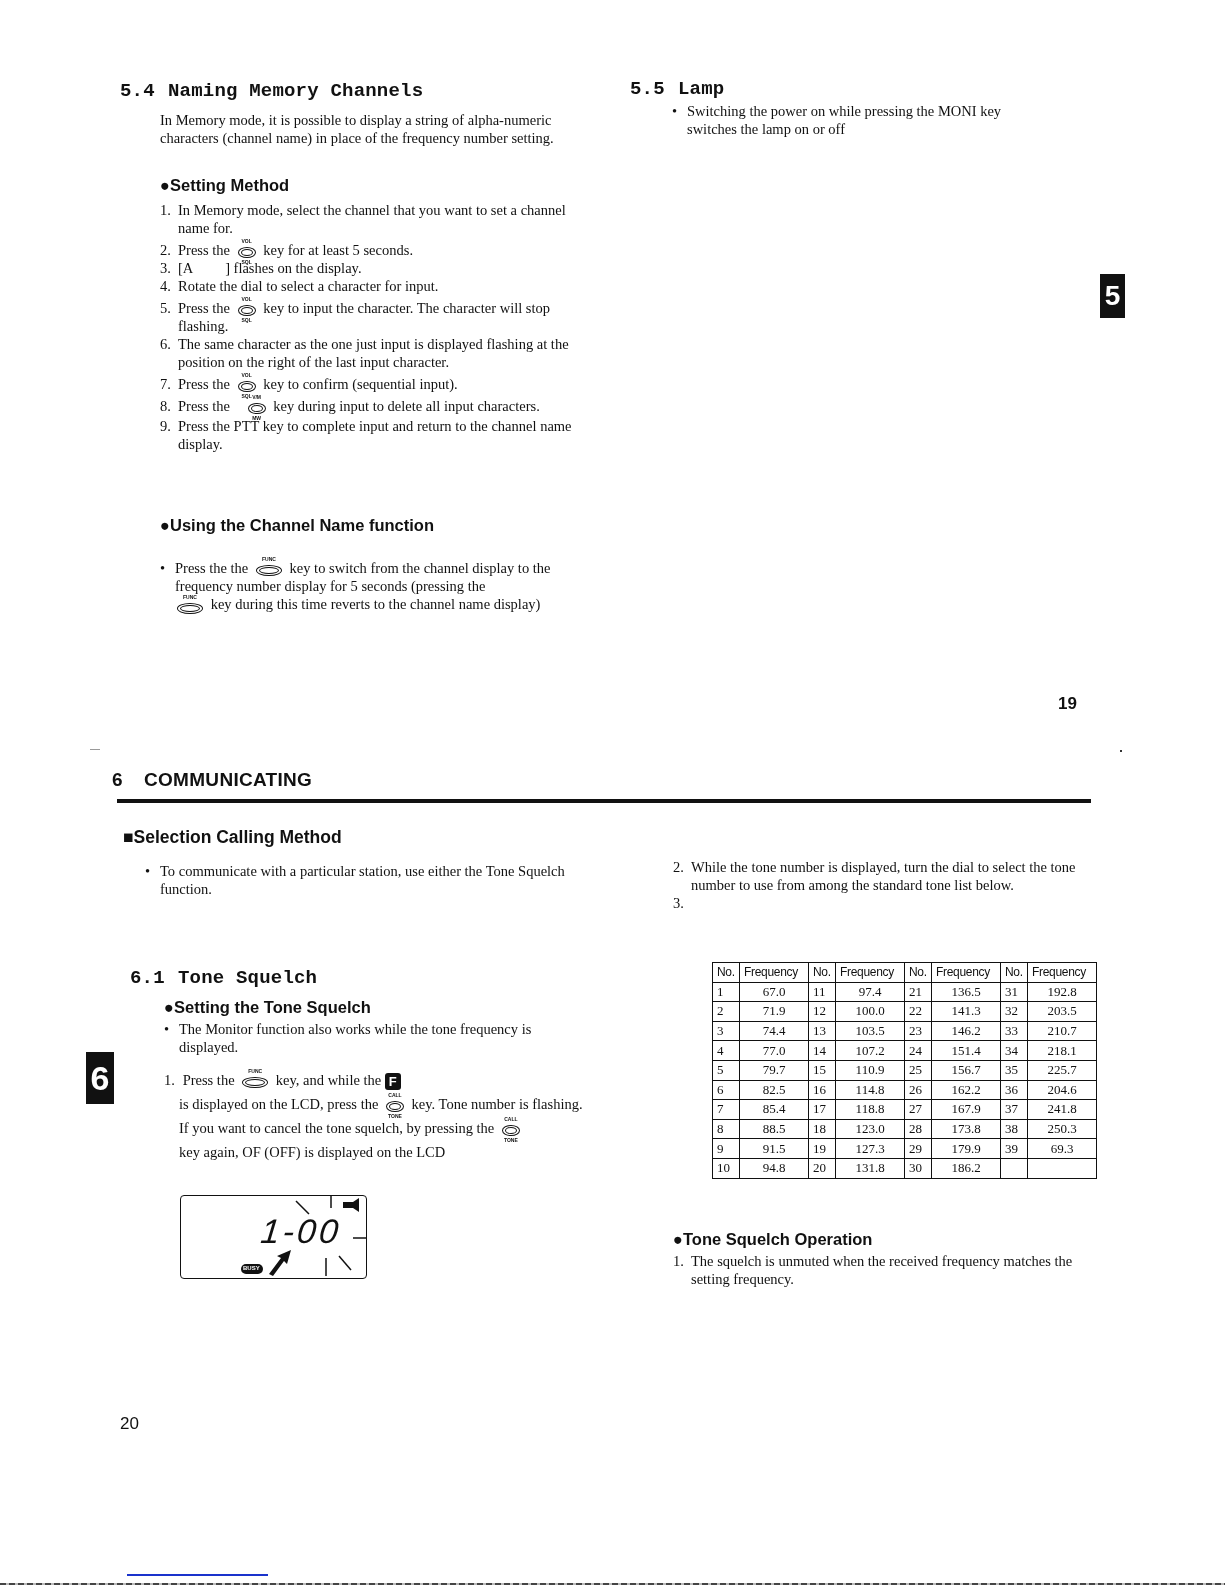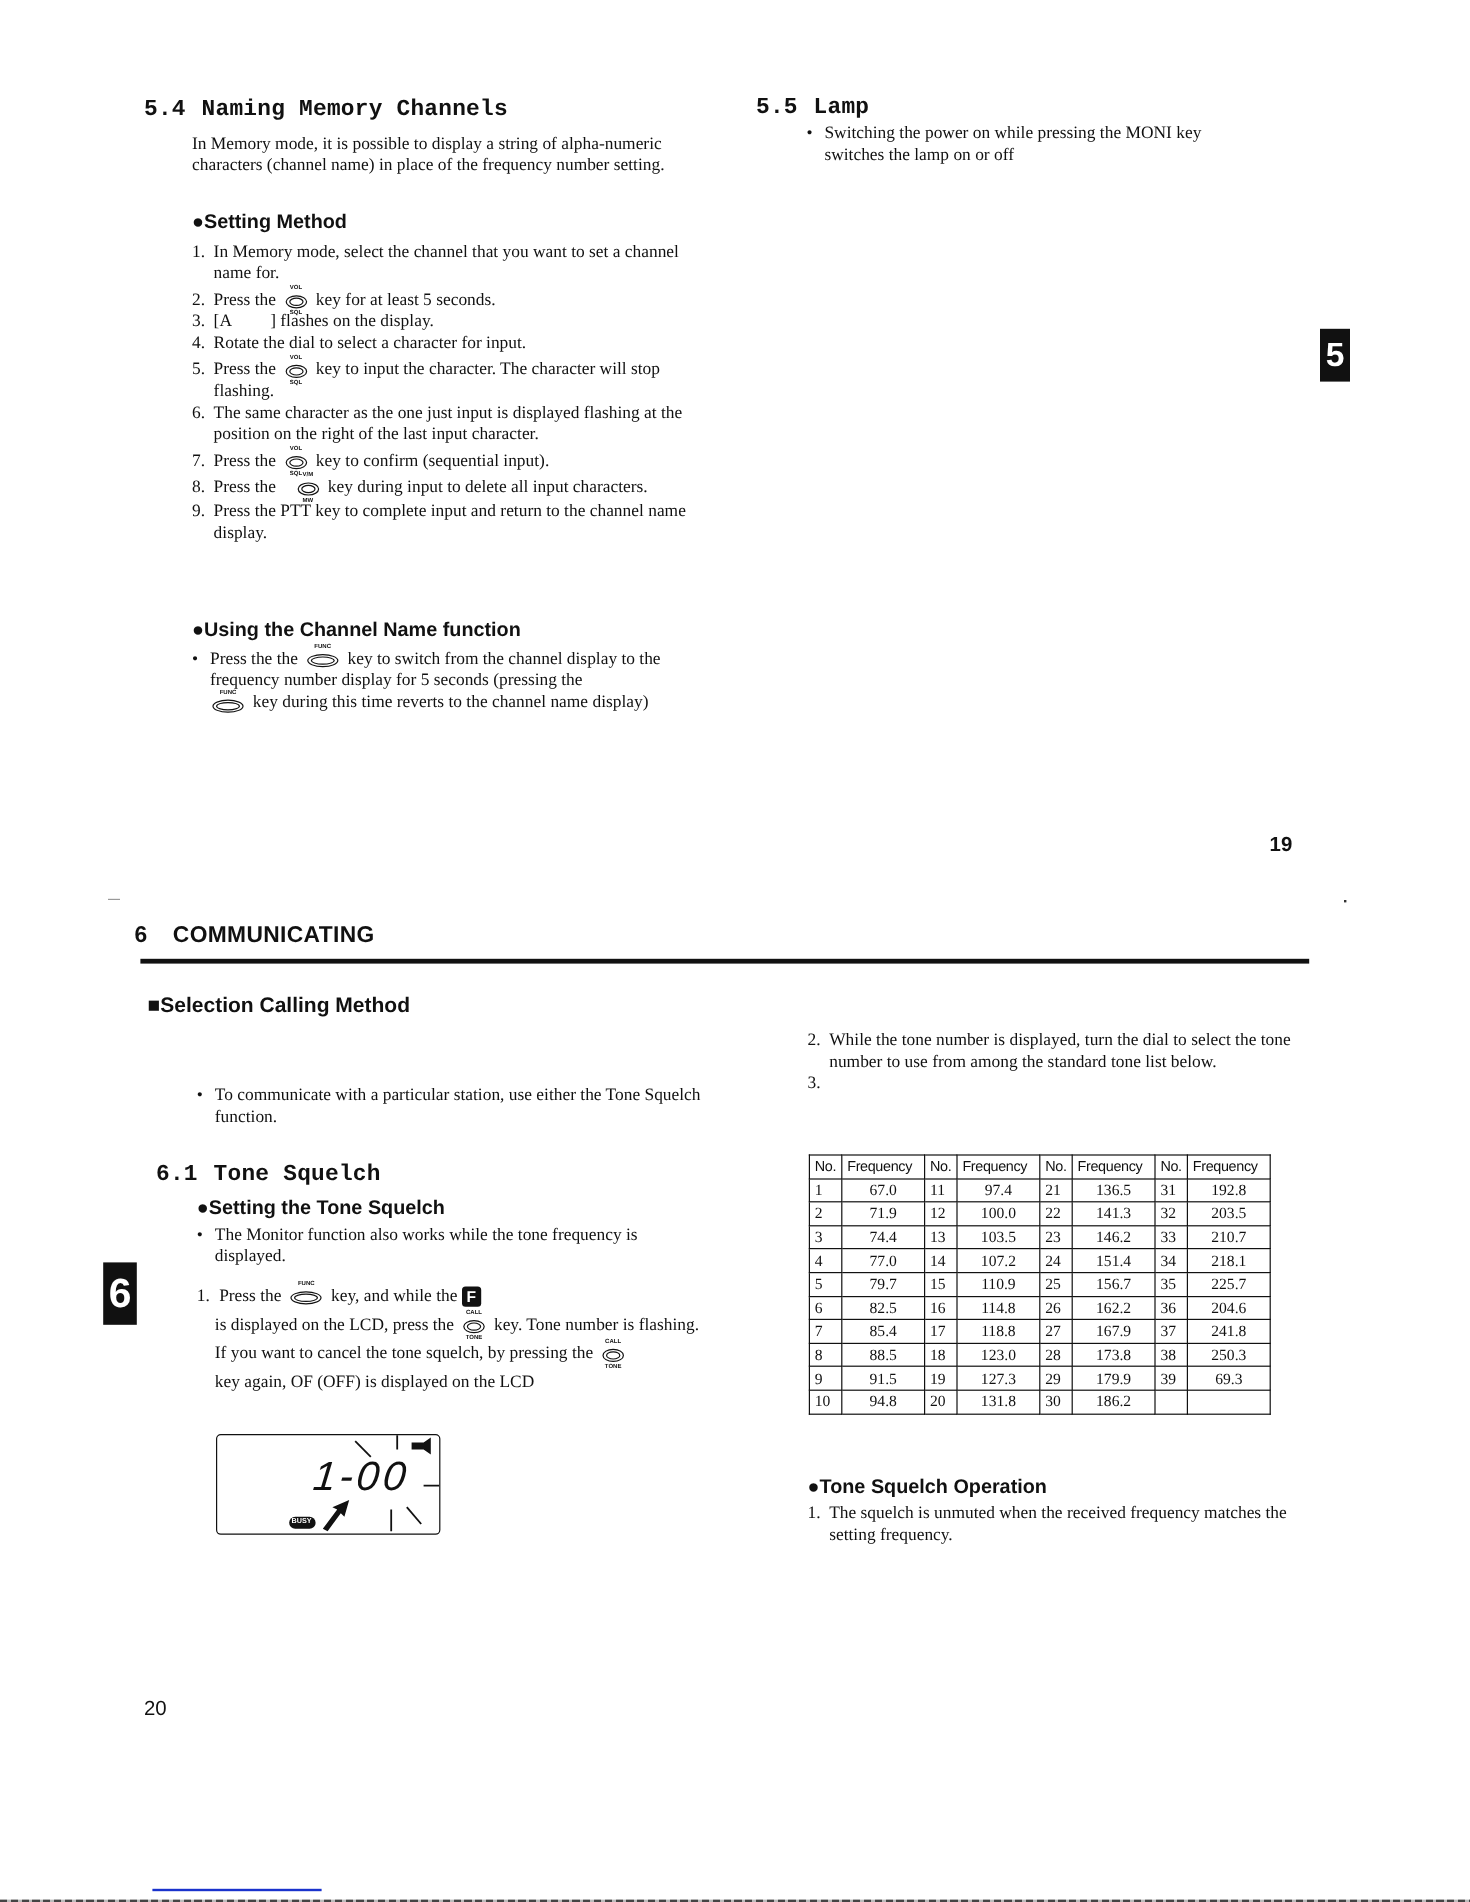--- a/index.html
+++ b/index.html
@@ -66,21 +66,21 @@
     <span>key to confirm (sequential input).</span></li>
   <li style="margin-top:4px;"><span class="n">8.</span><span>Press the</span>
     <span class="key" style="margin-left:12px;"><span class="top">V/M</span><span class="ring"></span><span class="bot">MW</span></span>
     <span>key during input to delete all input characters.</span></li>
   <li style="margin-top:2px;"><span class="n">9.</span><span>Press the PTT key to complete input and return to the channel name display.</span></li>
 </ol>
 
 <div class="abs h3" style="left:160px; top:516px;">●Using the Channel Name function</div>
 
 <ul class="abs ul body" style="left:160px; top:540px; width:420px;">
-  <li style="margin-top:0;">
+  <li style="margin-top:19px;">
     <span>Press the the</span>
     <span class="key wide"><span class="top">FUNC</span><span class="ring"></span></span>
     <span>key to switch from the channel display to the frequency number display for 5 seconds (pressing the</span><br>
     <span class="key wide" style="margin:4px 2px 0 0;"><span class="top">FUNC</span><span class="ring"></span></span>
     <span>key during this time reverts to the channel name display)</span>
   </li>
 </ul>
 
 <div class="abs h2" style="left:630px; top:78px;">
   <span class="num">5.5</span><span>Lamp</span>
@@ -96,21 +96,21 @@
 <div class="abs" style="left:90px; top:749px; width:10px; height:1px; background:#999;"></div>
 <div class="abs" style="left:1120px; top:750px; width:2px; height:2px; background:#333;"></div>
 
 <div class="abs sans" style="left:112px; top:769px; font-size:19px; font-weight:bold; letter-spacing:0.3px;">
   <span style="display:inline-block; width:32px;">6</span><span>COMMUNICATING</span>
 </div>
 <div class="abs" style="left:117px; top:799px; width:974px; height:4px; background:#111;"></div>
 
 <div class="abs h3" style="left:123px; top:827px; font-size:17.5px;">■Selection Calling Method</div>
 
-<ul class="abs ul body" style="left:164px; top:862px; width:425px;margin-top:42px;">
+<ul class="abs ul body" style="left:145px; top:862px; width:425px;">
   <li>
     <span>To communicate with a particular station, use either the Tone Squelch function.</span><br>
   </li>
 </ul>
 
 <div class="abs h2" style="left:130px; top:967px;">
   <span class="num">6.1</span><span>Tone Squelch</span>
 </div>
 
 <div class="abs h3" style="left:164px; top:998px;">●Setting the Tone Squelch</div>
@@ -150,21 +150,21 @@
   <div class="abs sans" style="left:62px; top:69px; font-size:6px; color:#fff; font-weight:bold;">BUSY</div>
 </div>
 
 <div class="abs tab-block" style="left:86px; top:1052px; width:28px; height:52px; line-height:52px; font-size:34px;">6</div>
 
 <ol class="abs ol body" style="left:673px; top:858px; width:425px;">
   <li><span class="n">2.</span><span>While the tone number is displayed, turn the dial to select the tone number to use from among the standard tone list below.</span></li>
   <li><span class="n">3.</span></li>
 </ol>
 
-<table class="abs tone" style="left:674px; top:962px;">
+<table class="abs tone" style="left:712px; top:962px;">
   <thead>
     <tr>
       <th>No.</th>
       <th>Frequency</th>
       <th>No.</th>
       <th>Frequency</th>
       <th>No.</th>
       <th>Frequency</th>
       <th>No.</th>
       <th>Frequency</th>

